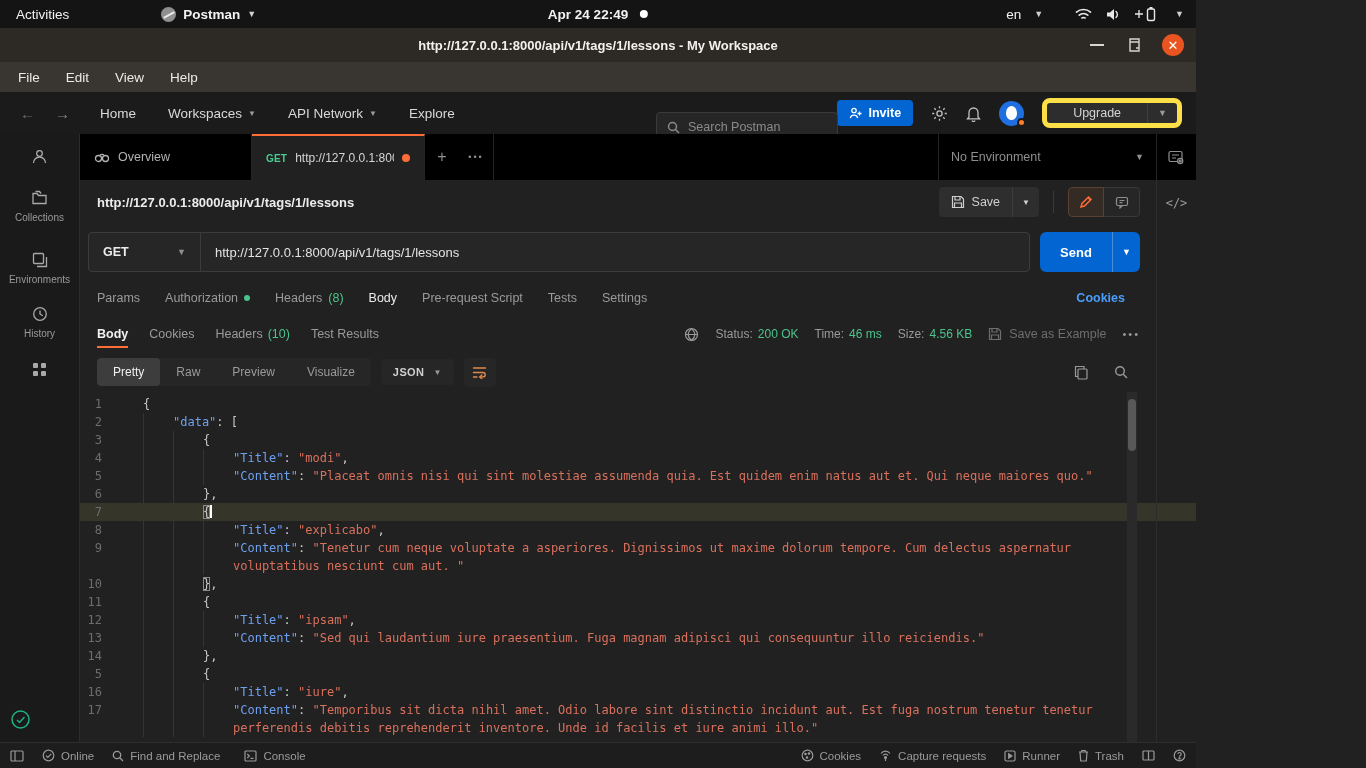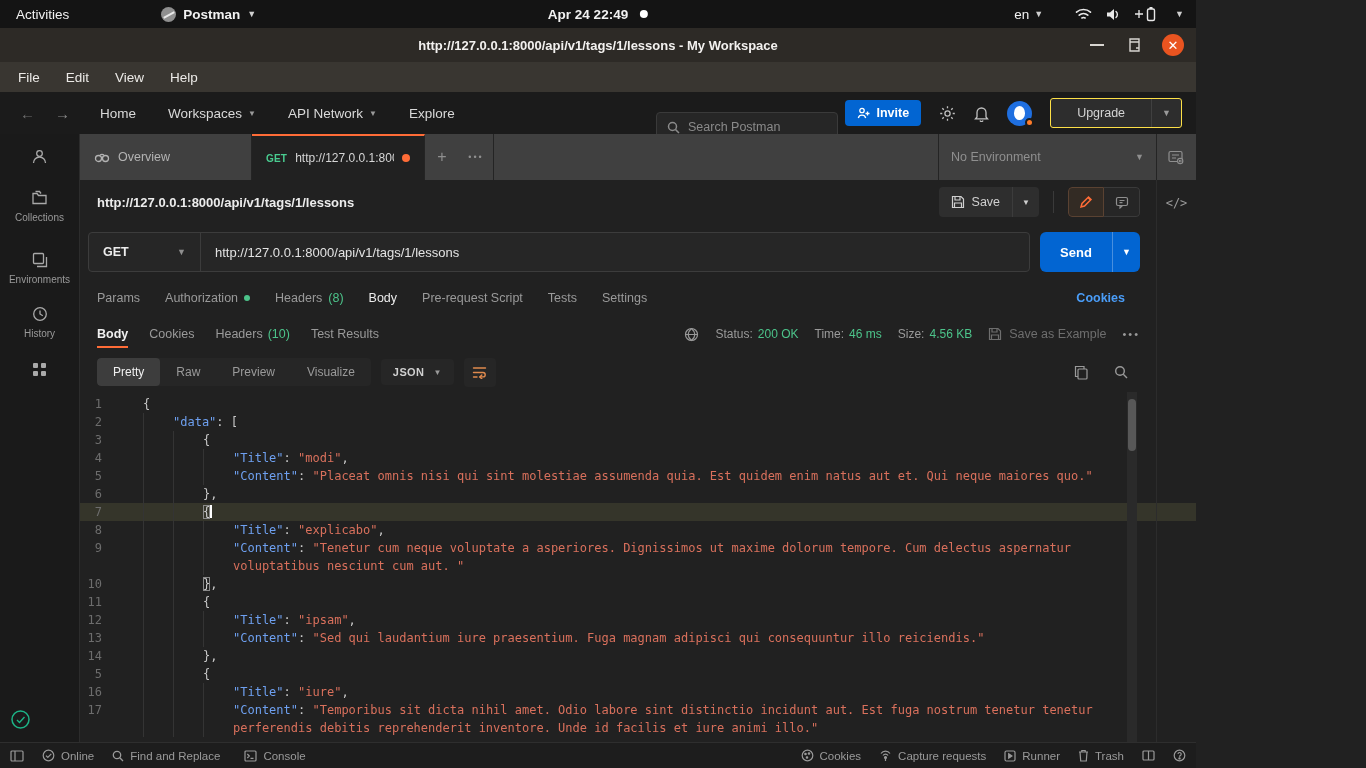--- a/index.html
+++ b/index.html
@@ -39,36 +39,36 @@
   .nav-item { padding:6px 12px; display:flex; align-items:center; gap:6px; border-radius:4px; }
   .searchbox { position:absolute; left:656px; width:182px; height:30px; background:#262626; border:1px solid #3a3a3a; border-radius:4px; display:flex; align-items:center; gap:8px; padding:0 10px; color:#8a8a8a;margin-top:28px; }
   .searchbox input { background:transparent; border:none; outline:none; color:#bdbdbd; font-size:12.5px; width:130px; font-family:"Liberation Sans",sans-serif; }
   .searchbox input::placeholder { color:#8a8a8a; }
   .hdr-right { margin-left:auto; display:flex; align-items:center; gap:18px; padding-right:14px; }
   .invite-btn { background:#0265d2; color:#fff; border:none; border-radius:4px; height:26px; display:flex; align-items:center; gap:6px; padding:0 12px; font-size:12.5px; font-weight:700; font-family:"Liberation Sans",sans-serif; }
   .icon-btn { color:#c0c0c0; background:none; border:none; }
   .avatar { width:25px; height:25px; border-radius:50%; background:#1f6fe0; position:relative; display:flex; align-items:center; justify-content:center; }
   .avatar-core { width:11px; height:14px; border-radius:50% 50% 46% 46%; background:#fff; }
   .avatar-badge { position:absolute; right:-2px; bottom:-1px; width:9px; height:9px; border-radius:50%; background:#ff7c2a; border:2px solid #1b1b1b; }
-  .upgrade-btn { display:flex; align-items:stretch; border:1px solid #fde047; border-radius:3px; overflow:hidden; height:30px; background:#2d2d2d; color:#d4d4d4; font-size:12.5px; }
+  .upgrade-btn { display:flex; align-items:stretch; border:5px solid #fde047; border-radius:8px; overflow:hidden; height:30px; background:#2d2d2d; color:#d4d4d4; font-size:12.5px; }
   .upgrade-label { display:flex; align-items:center; padding:0 26px; }
   .upgrade-caret { display:flex; align-items:center; padding:0 10px; border-left:1px solid #404040; color:#9a9a9a; }
 
   
   .bodyrow { position:absolute; top:134px; left:0; right:0; bottom:26px; display:flex; }
   .rail { width:80px; background:#1a1a1a; border-right:1px solid #2c2c2c; position:relative; flex:none; color:#a9a9a9; }
   .rail-user { position:absolute; top:14px; left:0; width:100%; display:flex; justify-content:center; }
   .rail-item { position:absolute; left:0; width:100%; display:flex; flex-direction:column; align-items:center; gap:6px; font-size:10px; color:#9a9a9a; }
   .rail-blocks { position:absolute; top:228px; left:0; width:100%; display:flex; justify-content:center; }
   .rail-agent { position:absolute; bottom:12px; left:10px; }
 
   .main { flex:1; display:flex; flex-direction:column; position:relative; background:#212121; min-width:0; }
 
   
-  .tabstrip { height:46px; background:#404040; display:flex; align-items:stretch; flex:none; }
+  .tabstrip { height:46px; background:#000000; display:flex; align-items:stretch; flex:none; }
   .tab { display:flex; align-items:center; gap:8px; padding:0 14px; border-right:1px solid #242424; color:#b3b3b3; font-size:12.5px; }
   .tab-overview { width:172px; }
   .tab-request { width:173px; background:#212121; border-top:2px solid #ff6c37; color:#d6d6d6; }
   .tab-method { color:#49cc90; font-size:10px; font-weight:700; letter-spacing:.2px; }
   .tab-url { font-size:12px; white-space:nowrap; overflow:hidden; max-width:108px; }
   .unsaved-dot { width:8px; height:8px; border-radius:50%; background:#ff6c37; flex:none; }
   .tabstrip-btn { display:flex; align-items:center; justify-content:center; width:34px; color:#8f8f8f; font-size:16px; }
   .tabstrip-spacer { flex:1; border-left:1px solid #242424; }
   .env-area { display:flex; align-items:center; gap:16px; padding:0 12px; border-left:1px solid #242424; color:#8f8f8f; font-size:12.5px; }
   .env-label { width:168px; }
@@ -162,21 +162,21 @@
     <div class="tb-app">
       <span class="sphere"></span>
       <span class="tb-appname">Postman</span>
       <span class="chev">▼</span>
     </div>
     <div class="tb-center">
       <span>Apr 24 22:49</span>
       <span class="rec-dot"></span>
     </div>
     <div class="tb-right">
-      <span style="display:flex;align-items:center;gap:5px;">
+      <span style="display:flex;align-items:center;gap:13px;">
         <span>en</span>
         <span class="chev">▼</span>
       </span>
       <span style="margin-left:18px;">
         <svg width="17" height="13" viewBox="0 0 17 13" fill="none" stroke="#e8e8e8" stroke-width="1.6" stroke-linecap="round">
           <path d="M1.5 4.2 A10.5 10.5 0 0 1 15.5 4.2"></path>
             <path d="M4.2 7.2 A6.5 6.5 0 0 1 12.8 7.2"></path>
             <path d="M6.9 10 A3 3 0 0 1 10.1 10"></path>
         </svg>
       </span>

